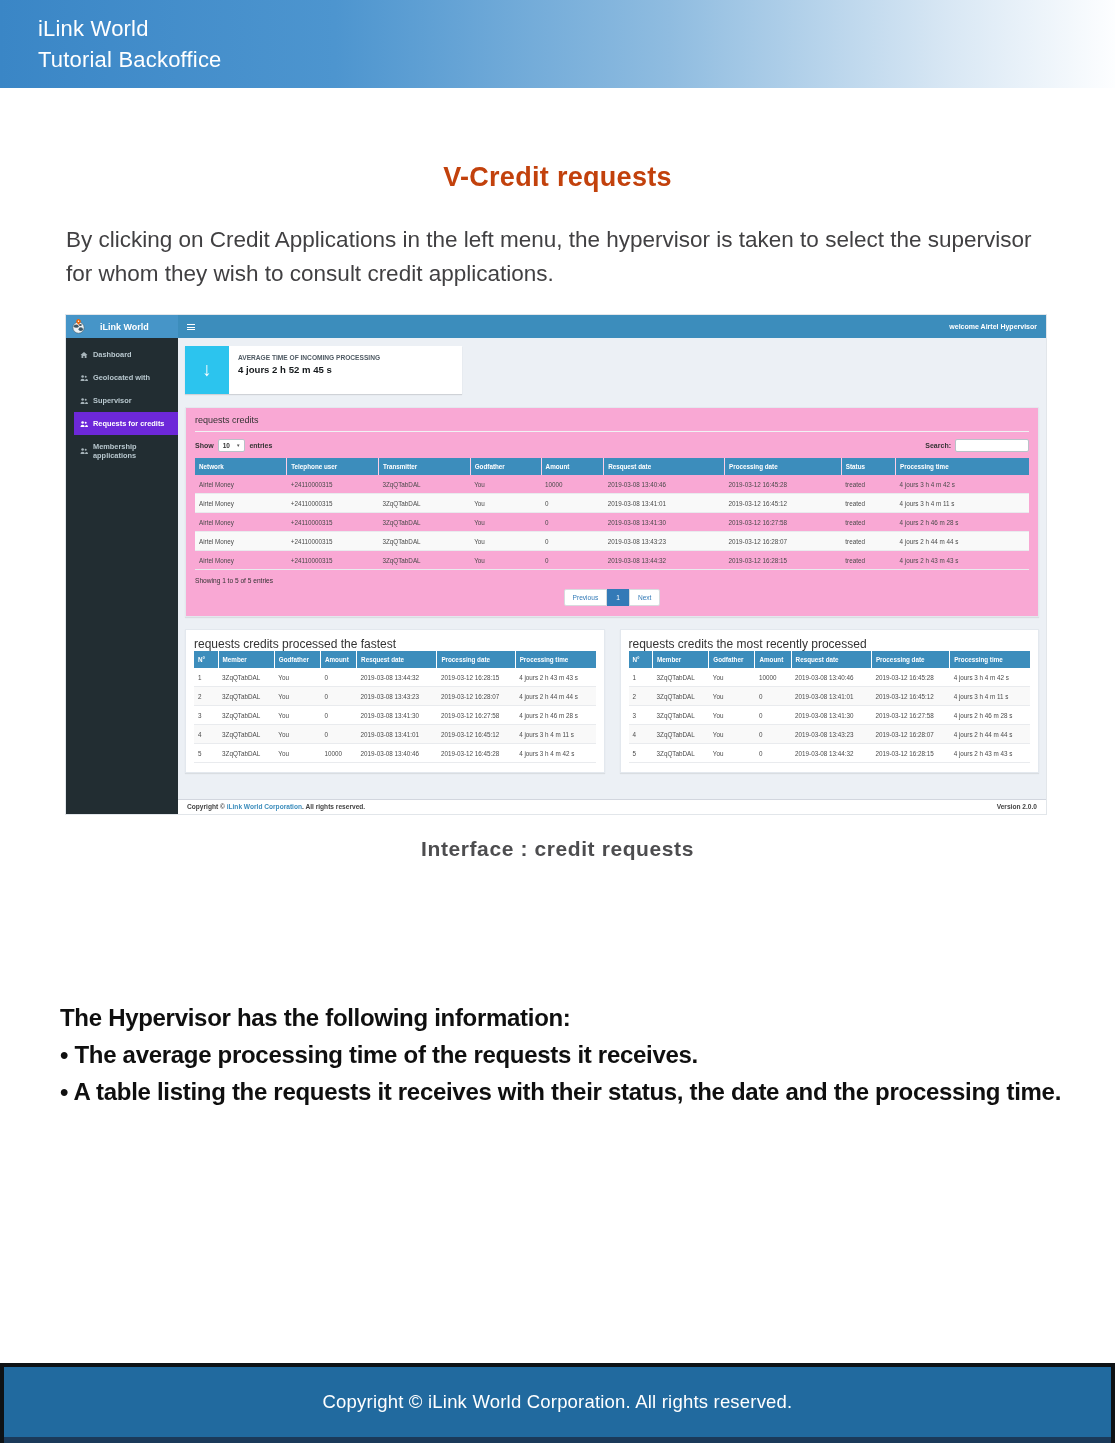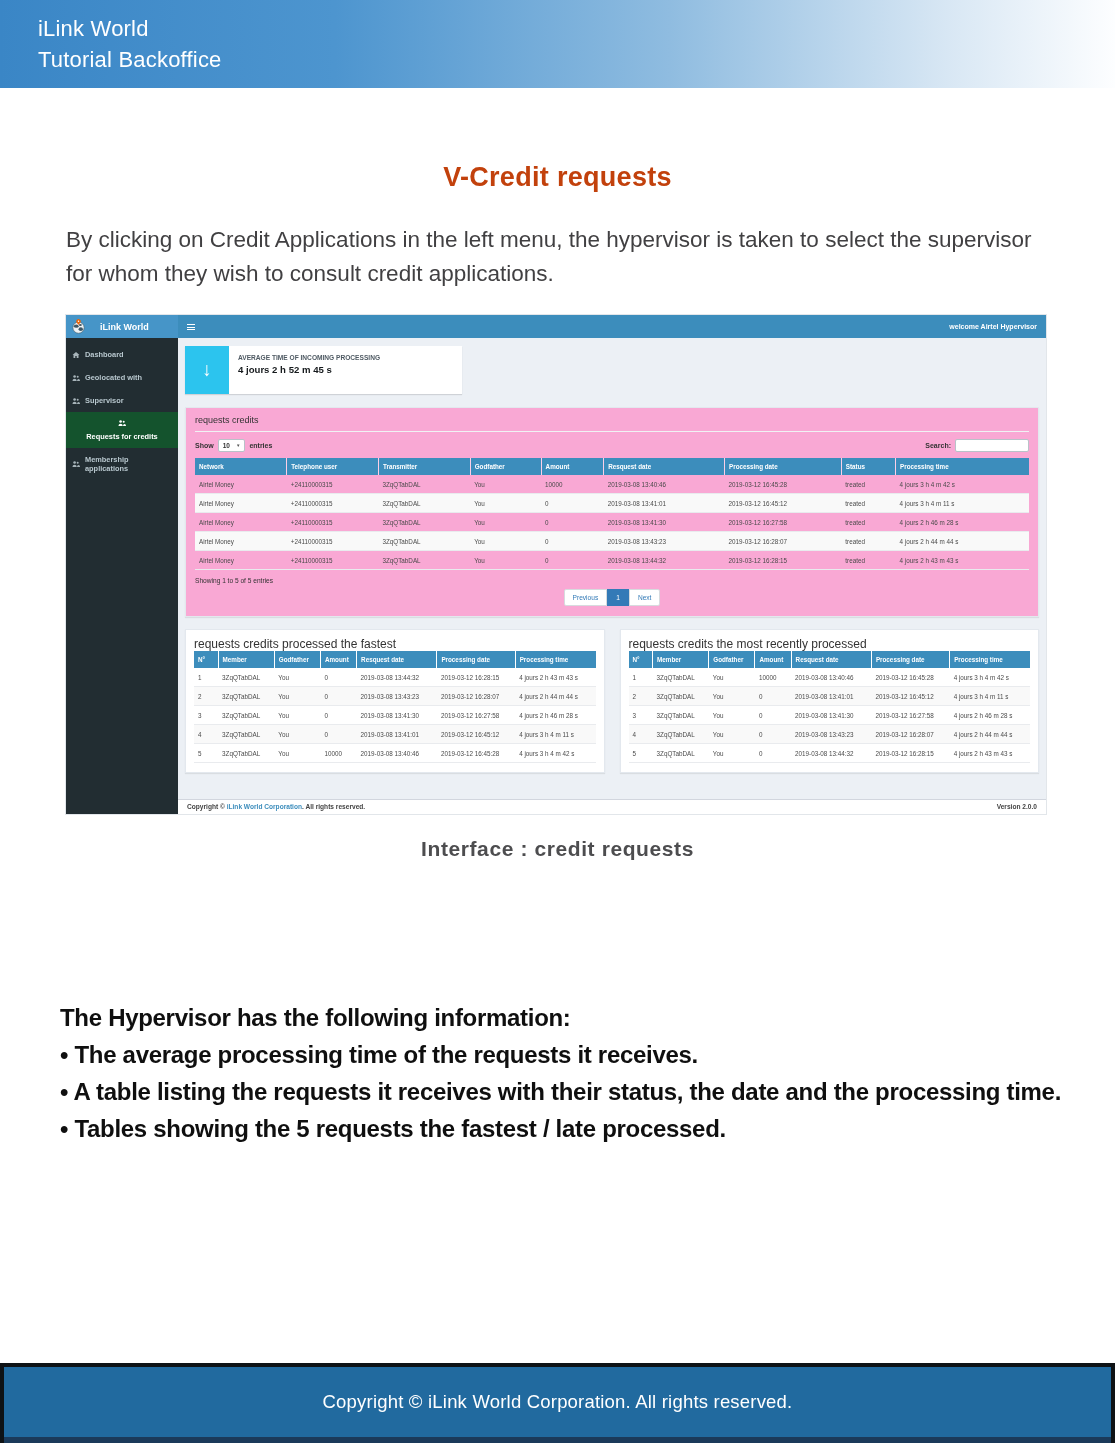--- a/index.html
+++ b/index.html
@@ -22,24 +22,24 @@
   .app { width:982px; height:501px; margin:23px 0 0 65px; background:#ecf0f5; position:relative;
          overflow:hidden; border:1px solid #e2e6ea; font-family:"Liberation Sans", sans-serif; }
   .app-navbar { height:23px; display:flex; }
   .app-logo { width:112px; background:#4695c8; display:flex; align-items:center; gap:5px; padding-left:5px; flex-shrink:0; }
   .app-logo .brand { color:#fff; font-weight:700; font-size:9px; margin-left:9px; }
   .app-nav-rest { flex:1; background:#3c8dbc; display:flex; align-items:center; justify-content:space-between; padding:0 9px; }
   .hamburger { width:8px; height:6px; background:linear-gradient(#fff 0 1.2px,transparent 1.2px 2.6px,#fff 2.6px 3.8px,transparent 3.8px 5px,#fff 5px 6px); }
   .welcome { color:#fff; font-size:7px; font-weight:700; }
 
   .app-body { display:flex; height:478px; }
-  .app-sidebar { width:112px; background:#222d32; flex-shrink:0; padding-top:5px; }
+  .app-sidebar { width:112px; background:#222d32; flex-shrink:0; padding-top:5px;padding-left:8px; }
   .side-item { display:flex; align-items:center; gap:5px; padding:7px 6px; color:#b8c7ce; font-size:7.4px; font-weight:700; cursor:pointer; }
   .side-item svg { flex-shrink:0; fill:#a7b4ba; }
-  .side-item.active { background:#14532d; color:#fff;flex-direction:column; }
+  .side-item.active { background:#6d28d9; color:#fff; }
   .side-item.active svg { fill:#fff; }
 
   .app-main { flex:1; padding:8px 7px 0 7px; min-width:0; }
 
   .stat-card { width:277px; height:48px; background:#fff; display:flex; box-shadow:0 1px 1px rgba(0,0,0,.12); }
   .stat-icon { width:44px; background:#2cc4ee; color:#fff; display:flex; align-items:center; justify-content:center;
                font-size:19px; font-weight:700; }
   .stat-text { padding:8px 0 0 9px; }
   .stat-label { font-size:6.6px; font-weight:700; color:#4f5a63; }
   .stat-value { font-size:9.6px; font-weight:700; color:#15191c; margin-top:3px; }
@@ -411,18 +411,17 @@
     <div class="version">Version 2.0.0</div>
   </div>
 </div>
 
 <div class="caption">Interface : credit requests</div>
 
 <div class="info-block">
   <div>The Hypervisor has the following information:</div>
   <div>• The average processing time of the requests it receives.</div>
   <div>• A table listing the requests it receives with their status, the date and the processing time.</div>
-  <div>• Tables showing the 5 requests the fastest / late processed.</div>
 </div>
 
 <footer class="page-footer">
   <div class="ftext">Copyright © iLink World Corporation. All rights reserved.</div>
 </footer>
 
 </body></html>

